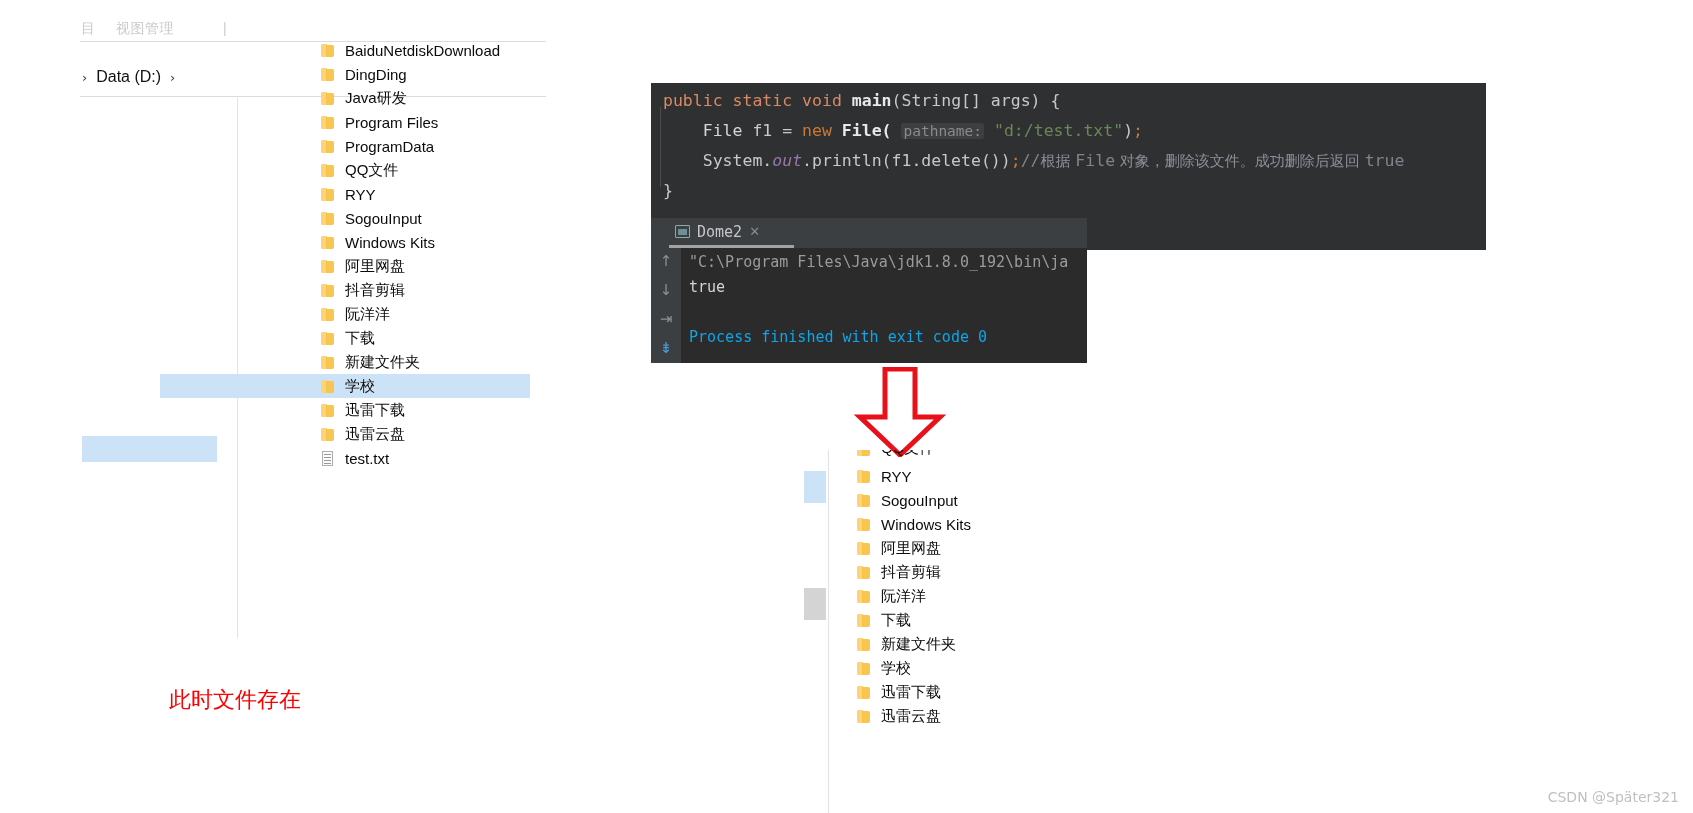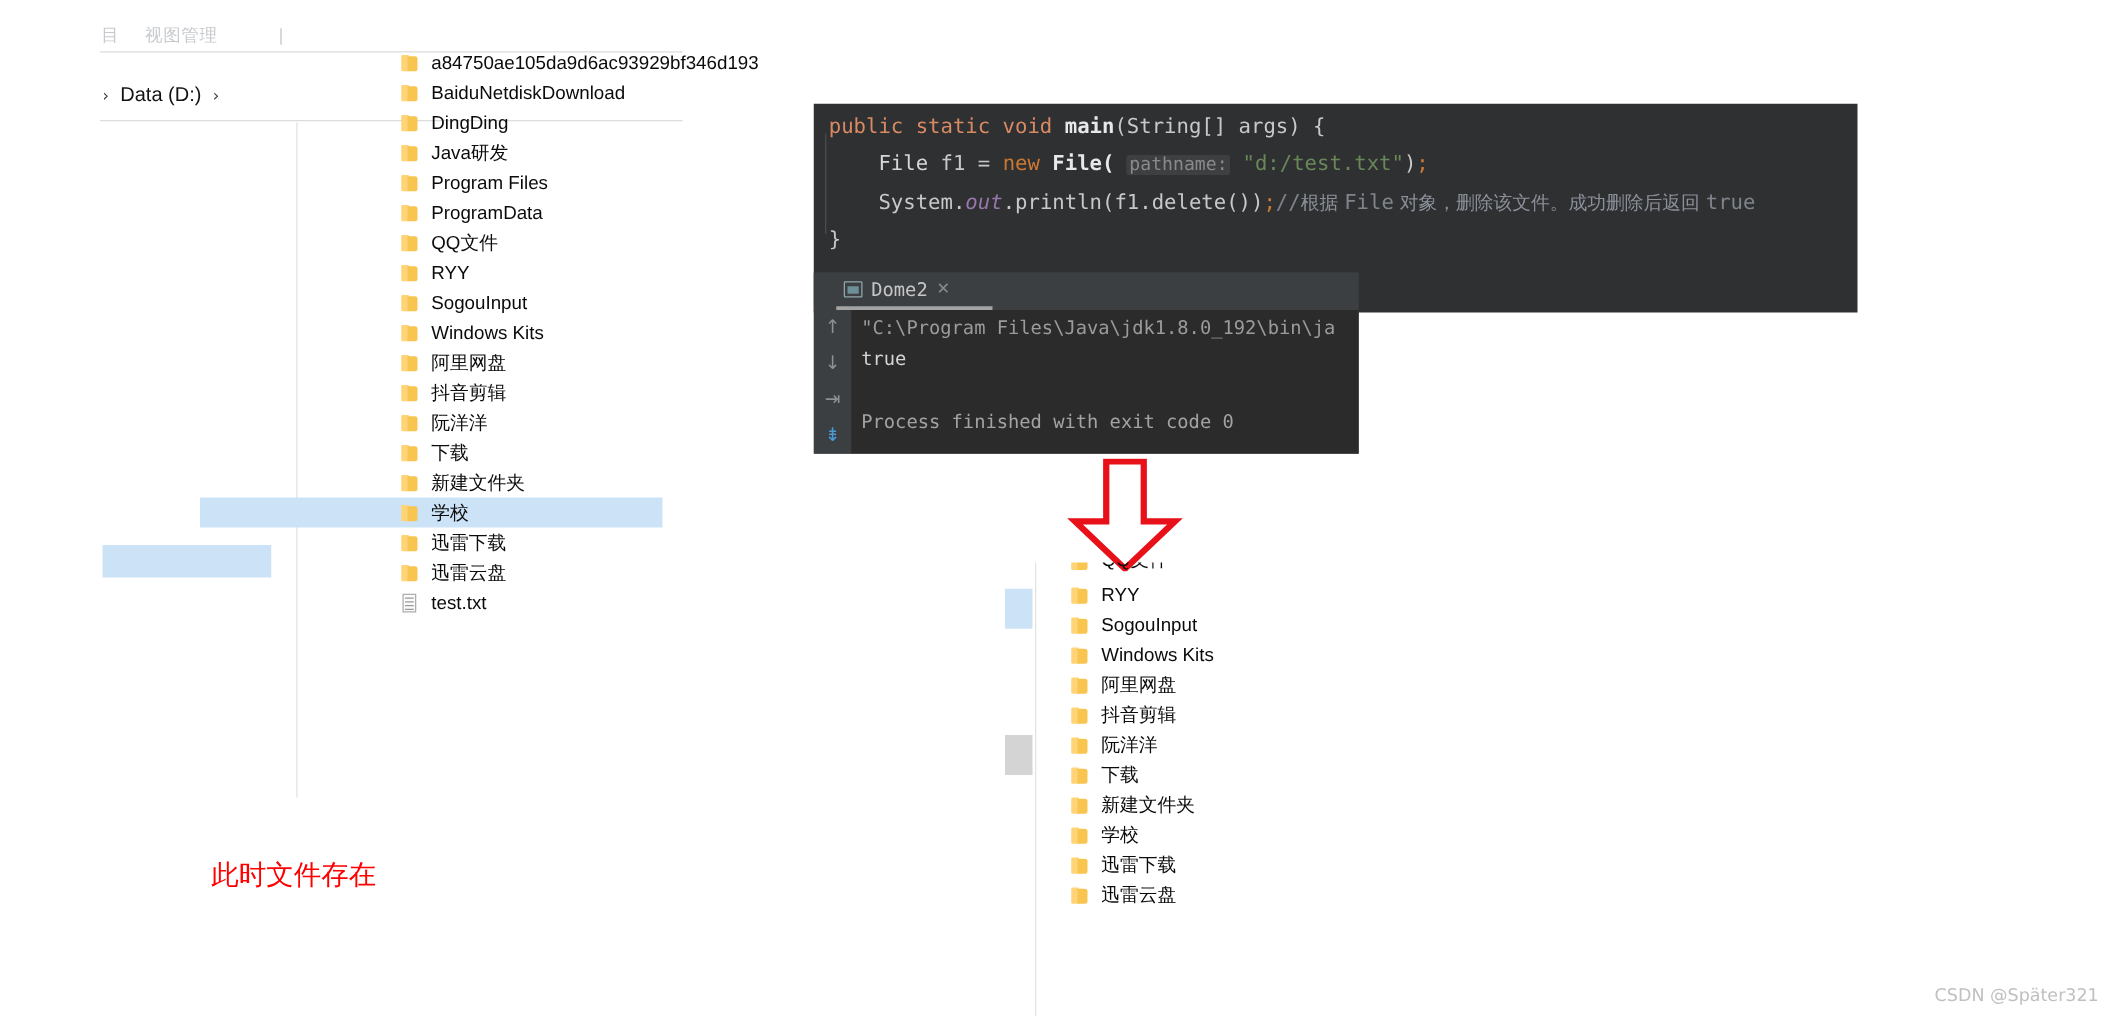--- a/index.html
+++ b/index.html
@@ -324,21 +324,21 @@
     overflow: hidden;
     font-family: "DejaVu Sans Mono", monospace;
     font-size: 15px;
     line-height: 25px;
     padding: 2px 0 0 8px;
     box-sizing: border-box;
     white-space: pre;
   }
   .out-path { color: #9b9b9b; }
   .out-val  { color: #d4d4d4; }
-  .out-fin  { color: #a3a3a3; margin-top: 13px; }
+  .out-fin  { color: #0ea5e9; margin-top: 13px; }
 
   
   #red-arrow {
     position: absolute;
     left: 852px;
     top: 367px;
     width: 96px;
     height: 90px;
   }
 
@@ -433,24 +433,20 @@
     <span class="chev">›</span>
     <span class="crumb-text">Data (D:)</span>
     <span class="chev">›</span>
   </div>
   <div class="breadcrumb-rule"></div>
 
   <div class="pane-divider"></div>
   <div class="nav-sel-block"></div>
 
   <div class="file-list" id="left-file-list">
-      <div class="file-row indent-0">
-        <span class="f-ico ico-folder"></span>
-        <span class="f-name">a84750ae105da9d6ac93929bf346d193</span>
-      </div>
       <div class="file-row indent-0">
         <span class="f-ico ico-folder"></span>
         <span class="f-name">BaiduNetdiskDownload</span>
       </div>
       <div class="file-row indent-0">
         <span class="f-ico ico-folder"></span>
         <span class="f-name">DingDing</span>
       </div>
       <div class="file-row indent-0">
         <span class="f-ico ico-folder"></span>

